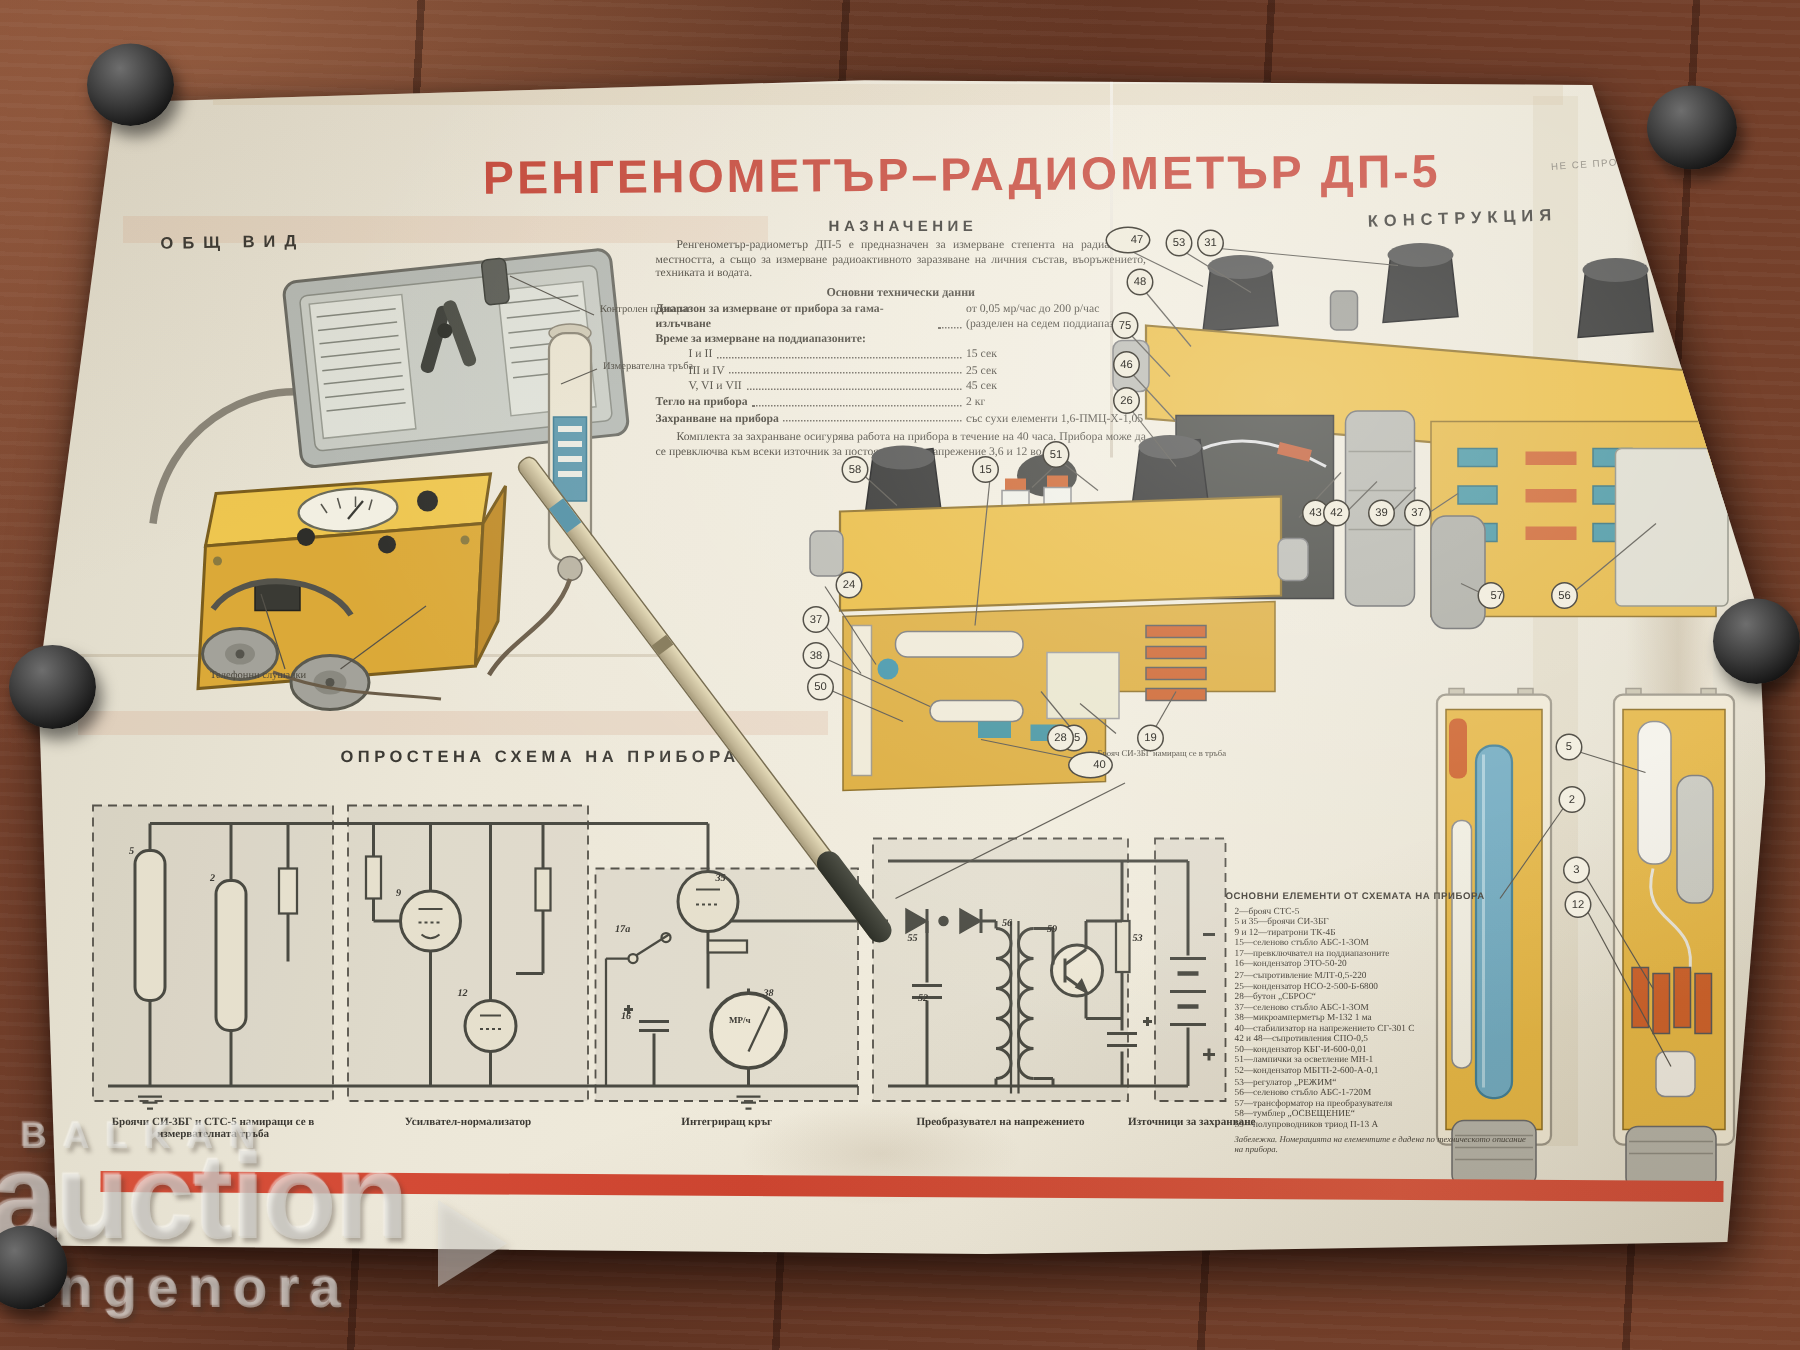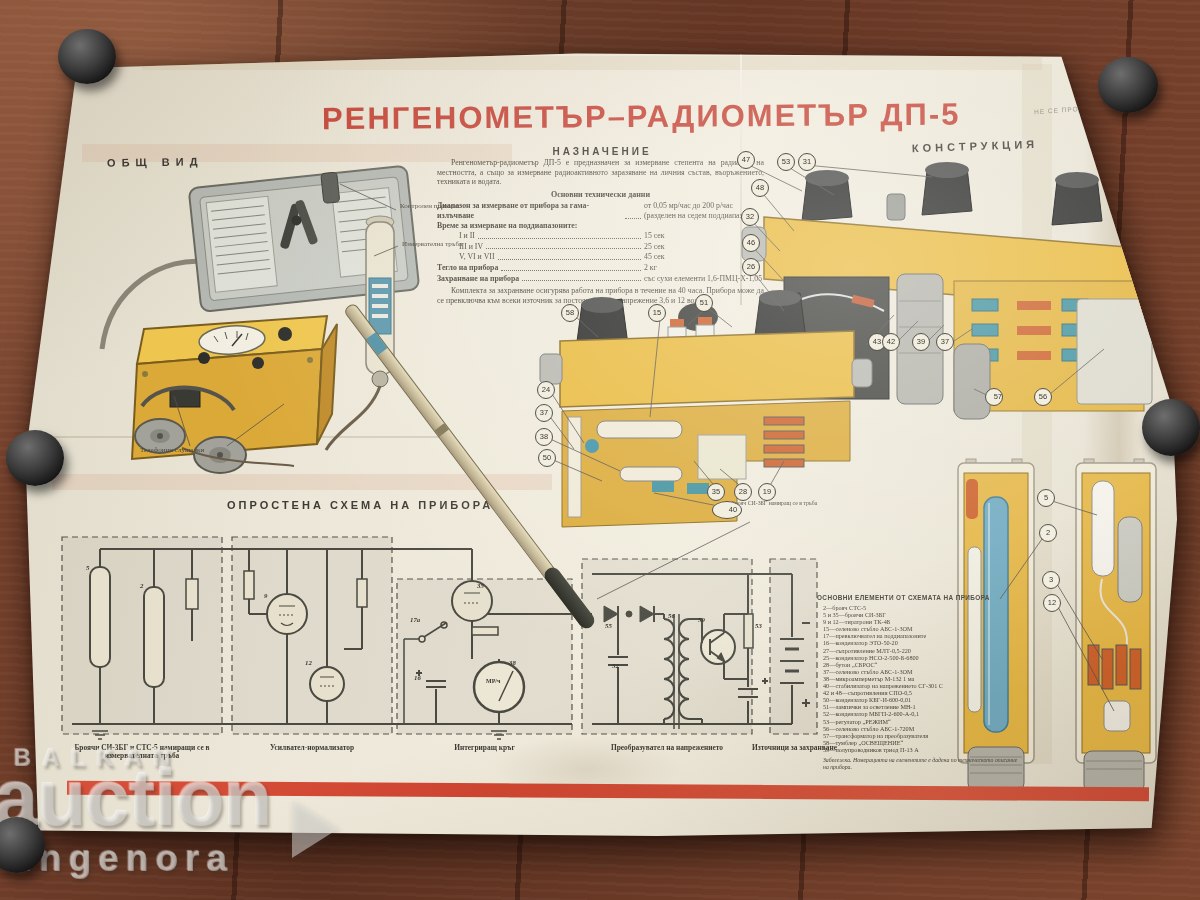--- a/index.html
+++ b/index.html
@@ -554,42 +554,42 @@
           <div class="comp-line">57—трансформатор на преобразувателя</div>
           <div class="comp-line">58—тумблер „ОСВЕЩЕНИЕ“</div>
           <div class="comp-line">59—полупроводников триод П-13 А</div>
         </div>
       <div class="comp-note">Забележка. Номерацията на елементите е дадена по техническото описание на прибора.</div>
     </div>
 
     <div class="red-stripe"></div>
 
     <div id="callout-layer" style="position:absolute;inset:0;">
-        <div class="callout" style="left: 715px; top: 107px;">47</div>
+        <div class="callout" style="left: 715px; top: 107px; padding-left: 12px;">47</div>
         <div class="callout" style="left: 755px; top: 109px;">53</div>
         <div class="callout" style="left: 776px; top: 109px;">31</div>
         <div class="callout" style="left: 729px; top: 135px; text-align: center;">48</div>
-        <div class="callout" style="left: 719px; top: 164px;">32</div>
+        <div class="callout" style="left: 719px; top: 164px;">75</div>
         <div class="callout" style="left: 720px; top: 190px;">46</div>
         <div class="callout" style="left: 720px; top: 214px;">26</div>
         <div class="callout" style="left: 832px; top: 289px; margin-left: 14px;">43</div>
         <div class="callout" style="left: 860px; top: 289px;">42</div>
         <div class="callout" style="left: 890px; top: 289px;">39</div>
         <div class="callout" style="left: 914px; top: 289px;">37</div>
         <div class="callout" style="left: 963px; top: 344px; text-align: right;">57</div>
         <div class="callout" style="left: 1012px; top: 344px;">56</div>
         <div class="callout" style="left: 539px; top: 260px;">58</div>
         <div class="callout" style="left: 626px; top: 260px;">15</div>
         <div class="callout" style="left: 673px; top: 250px;">51</div>
-        <div class="callout" style="left: 515px; top: 337px;">24</div>
+        <div class="callout" style="left: 535px; top: 337px;">24</div>
         <div class="callout" style="left: 513px; top: 360px;">37</div>
         <div class="callout" style="left: 513px; top: 384px;">38</div>
         <div class="callout" style="left: 516px; top: 405px;">50</div>
         <div class="callout" style="left: 685px; top: 439px;">35</div>
-        <div class="callout" style="left: 712px; top: 439px;">28</div>
+        <div class="callout" style="left: 676px; top: 439px;">28</div>
         <div class="callout" style="left: 736px; top: 439px;">19</div>
         <div class="callout" style="left: 690px; top: 457px; padding-left: 12px;">40</div>
         <div class="callout" style="left: 1015px; top: 445px;">5</div>
         <div class="callout" style="left: 1017px; top: 480px;">2</div>
         <div class="callout" style="left: 1020px; top: 527px;">3</div>
         <div class="callout" style="left: 1021px; top: 550px;">12</div>
         <span class="sref" style="left: 64px; top: 520px;">5</span>
         <span class="sref" style="left: 118px; top: 538px;">2</span>
         <span class="sref" style="left: 242px; top: 548px;">9</span>
         <span class="sref" style="left: 283px; top: 615px;">12</span>

